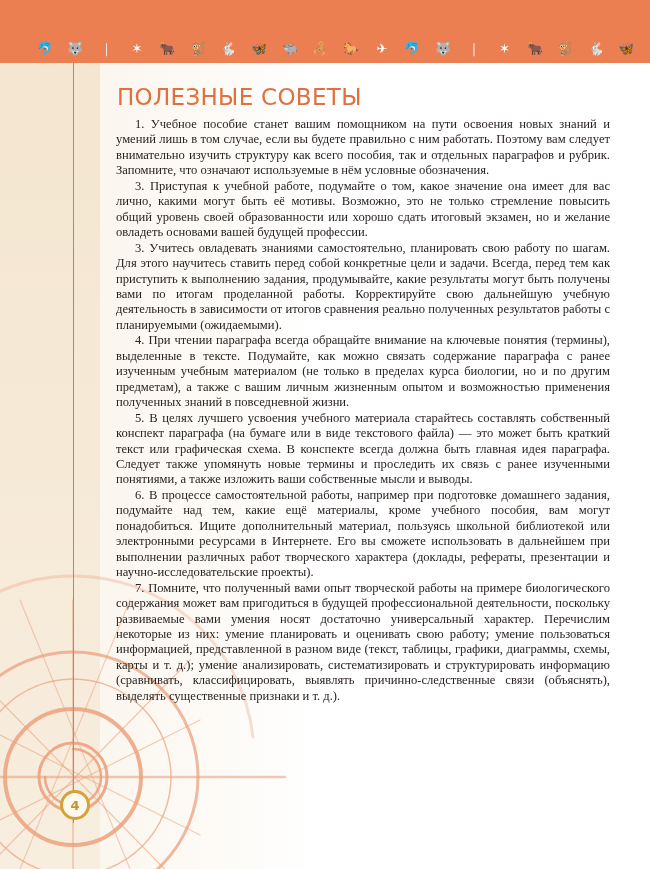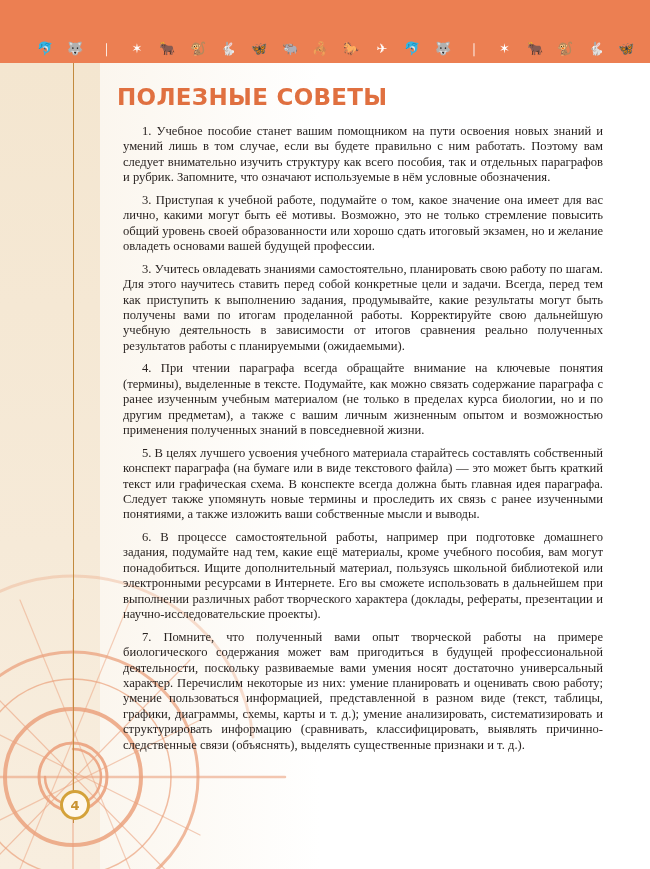--- a/index.html
+++ b/index.html
@@ -29,29 +29,29 @@
   }
   .content-bg {
     position: absolute; left: 100px; top: 63px; width: 550px; height: 806px;
     background: linear-gradient(90deg, #FBF6EE 0%, #FFFFFF 40%, #FFFFFF 100%);
   }
   .deco {
     position: absolute; left: 0; top: 560px; width: 400px; height: 309px; pointer-events: none;
   }
   .title {
     position: absolute; left: 117px; top: 84px; margin: 0;
-    font-family: "DejaVu Sans", sans-serif; font-weight: bold;
+    font-family: "DejaVu Sans", sans-serif; font-weight: normal;
     font-size: 23px; color: #E07040; letter-spacing: 0.3px;
   }
   .body-text {
     position: absolute; left: 116px; top: 117px; width: 494px;
     font-size: 12.6px; line-height: 15.45px; color: #2a2422;
     text-align: justify;
   }
-  .body-text p { margin: 7px; text-indent: 19px; hyphens: manual; }
+  .body-text p { margin: 0; text-indent: 19px; hyphens: manual; }
   .page-number-wrap {
     position: absolute; left: 60px; top: 790px; width: 30px; height: 30px;
     border-radius: 50%; border: 3px solid #D4A23A; background: #FFF8EC;
     box-sizing: border-box; display: flex; align-items: center; justify-content: center;
   }
   .page-number {
     font-family: "DejaVu Sans", sans-serif; font-weight: bold; font-size: 13px; color: #C89230;
   }
 </style>
 </head>

